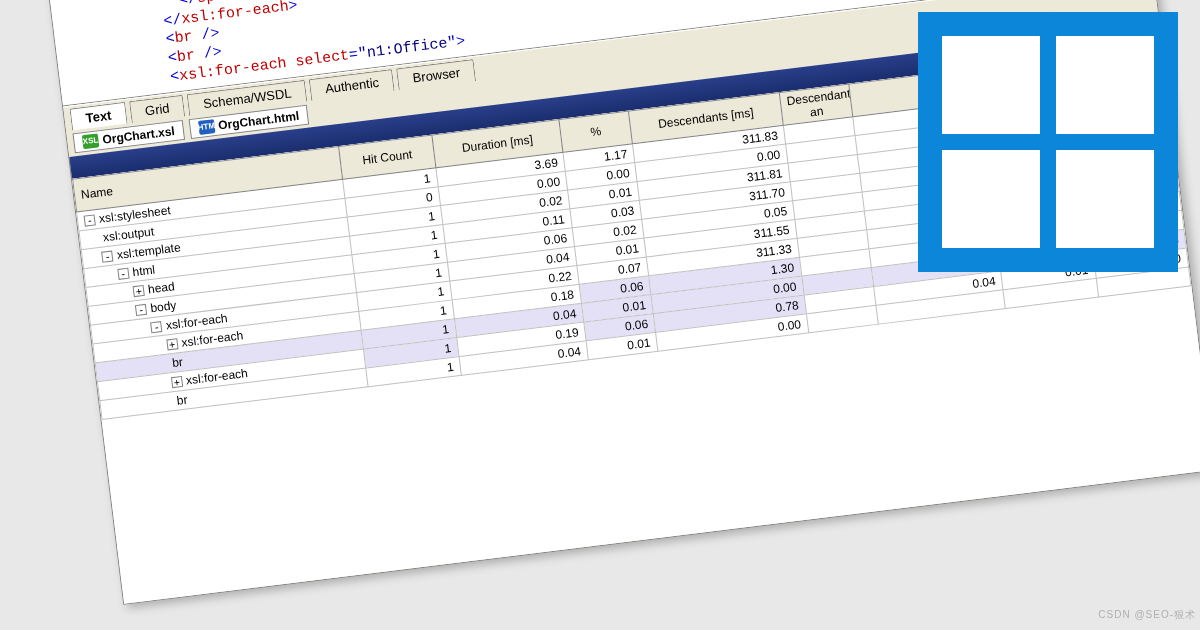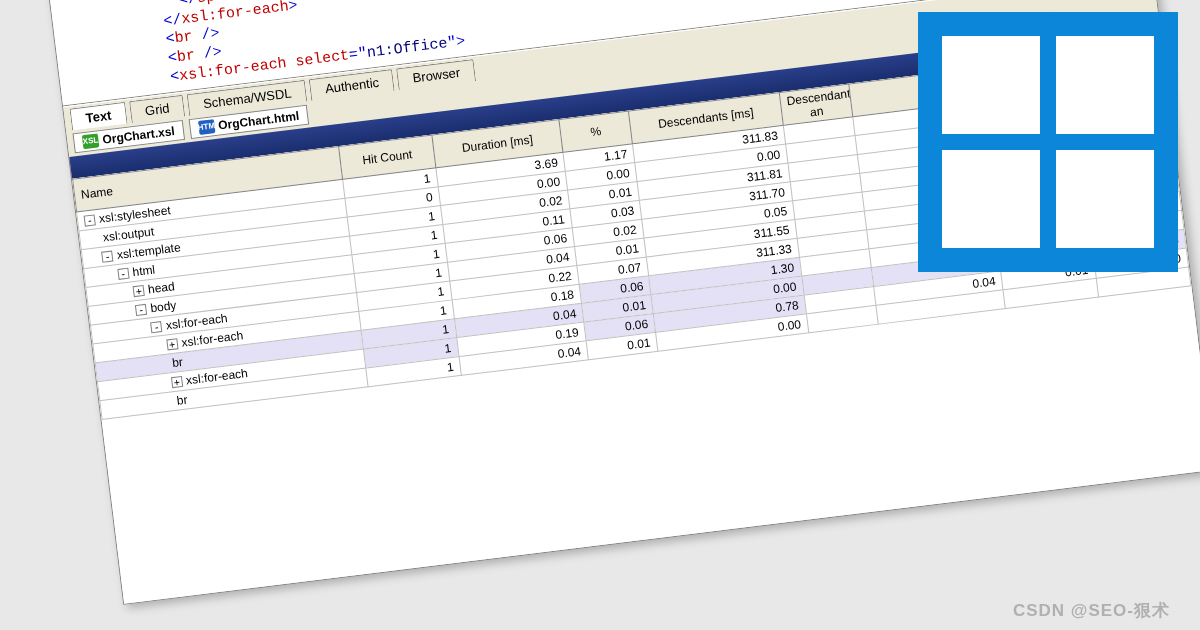--- a/index.html
+++ b/index.html
@@ -101,22 +101,22 @@
   .tree-cell .expando {
     display:inline-flex; width:11px; height:11px;
     border:1px solid #808080; background:#fff;
     align-items:center; justify-content:center;
     font-size:10px; line-height:1; margin-right:4px;
     cursor:pointer; font-family:monospace;
   }
   tr.hl td { background:#e4e0f6; }
   td.hlcell { background:#e4e0f6; }
   .watermark {
-    position:absolute; right:30px; bottom:8px;
-    color:#b0b0b0; font-size:17px; letter-spacing:1px;font-weight:bold;
+    position:absolute; right:4px; bottom:8px;
+    color:#b0b0b0; font-size:10px; letter-spacing:1px;
   }
   .winlogo {
     position:absolute; right:22px; top:12px;
     width:260px; height:260px; background:#0b86d9;
     display:grid; grid-template-columns:1fr 1fr; grid-template-rows:1fr 1fr;
     gap:16px; padding:24px;
   }
   .winlogo > div { background:#fff; }
 </style>
 </head>

